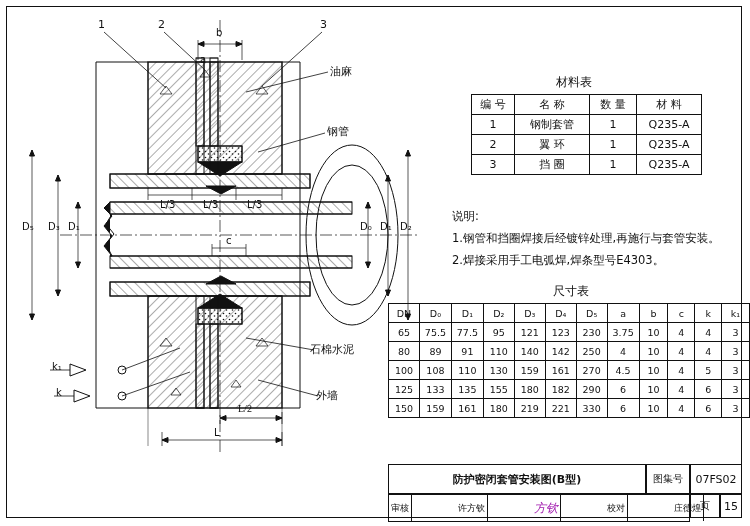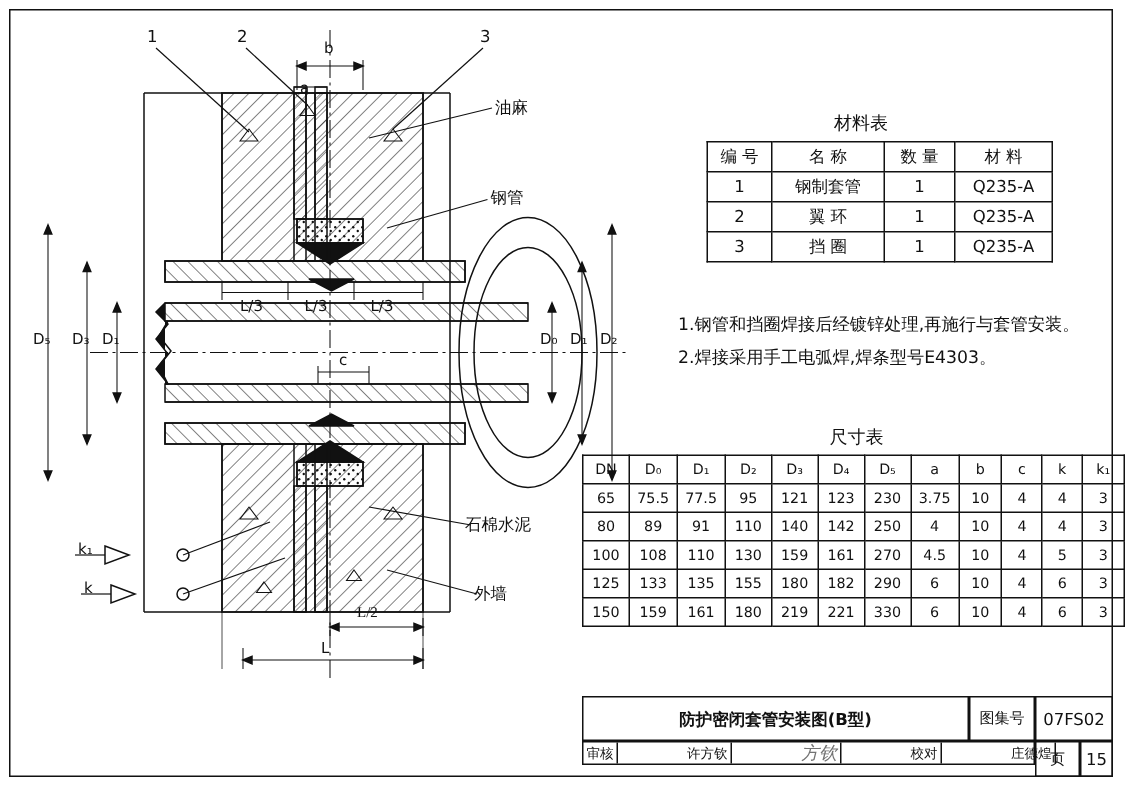--- a/index.html
+++ b/index.html
@@ -22,26 +22,26 @@
   
   #size-title{position:absolute;left:553px;top:283px;font-size:12px;}
   #size-table{position:absolute;left:388px;top:303px;}
   #size-table td,#size-table th{height:16px;font-size:9.5px;}
   .st-c{width:30px}
   
   .tb{position:absolute;border:1px solid #111;box-sizing:border-box;}
   #title-main{left:388px;top:464px;width:258px;height:30px;display:flex;align-items:center;justify-content:center;font-size:11px;font-weight:bold;}
   #atlas-label{left:646px;top:464px;width:44px;height:30px;display:flex;align-items:center;justify-content:center;font-size:10px;}
   #atlas-no{left:690px;top:464px;width:52px;height:30px;display:flex;align-items:center;justify-content:center;font-size:11px;}
-  #sign-row{left:388px;top:494px;width:302px;height:16px;display:flex;align-items:center;font-size:9px;gap:44px;}
+  #sign-row{left:388px;top:494px;width:302px;height:28px;display:flex;align-items:center;font-size:9px;gap:44px;}
   #page-label{left:690px;top:494px;width:30px;height:24px;display:flex;align-items:center;justify-content:center;font-size:10px;}
   #page-no{left:720px;top:494px;width:22px;height:24px;display:flex;align-items:center;justify-content:center;font-size:11px;}
   .sign-cell{display:flex;align-items:center;white-space:nowrap;padding:0 2px;height:100%;border-right:1px solid #111;}
   .sign-cell:last-child{border-right:none;}
-  .hand{font-family:"DejaVu Serif","Liberation Serif",serif;font-style:italic;font-size:12px;color:#737373;}
+  .hand{font-family:"DejaVu Serif","Liberation Serif",serif;font-style:italic;font-size:12px;color:#a21caf;}
 </style>
 </head>
 <body>
 
 <div class="sheet">
   <div class="frame"></div>
 
   <svg width="750" height="526">
     <defs>
       <pattern id="hatchR" width="7" height="7" patternUnits="userSpaceOnUse" patternTransform="rotate(45)">
@@ -250,20 +250,21 @@
     <tr>
       <td>3</td>
       <td>挡 圈</td>
       <td>1</td>
       <td>Q235-A</td>
     </tr>
   </tbody>
     </table>
 
   <div id="notes">
+    <div>说明:</div>
     <div>1.钢管和挡圈焊接后经镀锌处理,再施行与套管安装。</div>
     <div>2.焊接采用手工电弧焊,焊条型号E4303。</div>
   </div>
 
   <div id="size-title">尺寸表</div>
   <table id="size-table">
     <tbody>
         <tr>
       <th class="st-c">DN</th>
       <th class="st-c">D₀</th>

